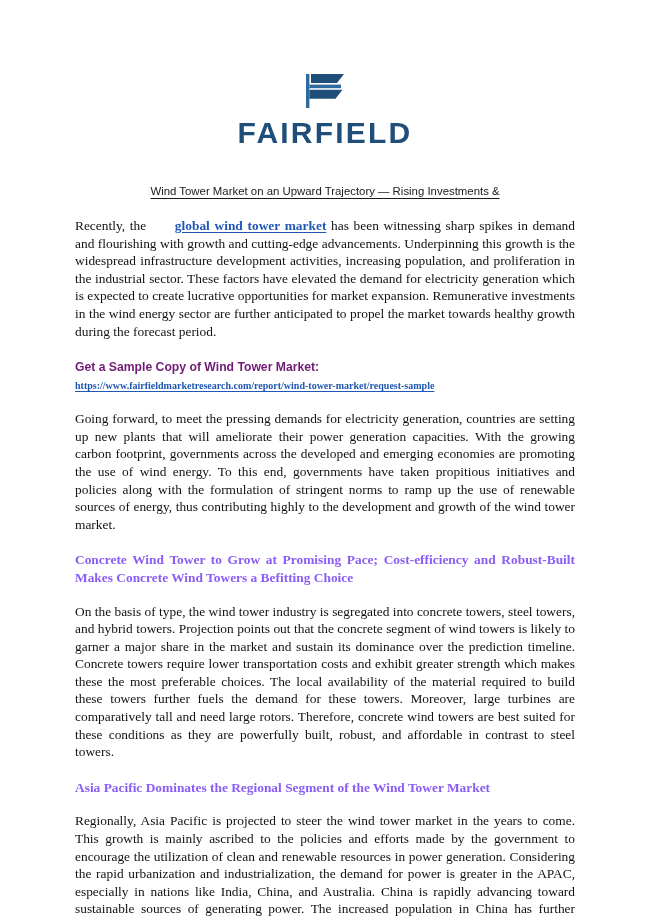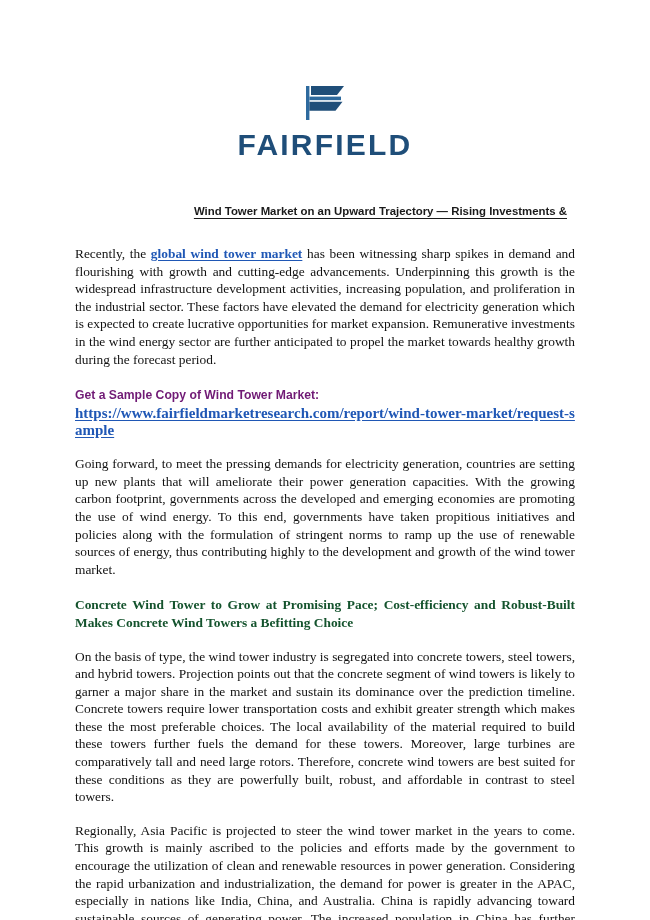--- a/index.html
+++ b/index.html
@@ -14,21 +14,21 @@
     overflow: hidden;
     font-family: "Liberation Serif", "DejaVu Serif", serif;
     color: #1a1a1a;
     -webkit-font-smoothing: antialiased;
   }
 
   .page {
     width: 650px;
     height: 672px;
     box-sizing: border-box;
-    padding: 12px 75px;
+    padding: 0 75px;
     position: relative;
     background: #ffffff;
   }
 
   
   .logo-block {
     padding-top: 62px;
     display: flex;
     flex-direction: column;
     align-items: center;
@@ -43,26 +43,26 @@
     font-family: "Liberation Sans", "DejaVu Sans", sans-serif;
     font-size: 30px;
     font-weight: 700;
     letter-spacing: 2.2px;
     color: #1F4E79;
     line-height: 1;
   }
 
   
   .doc-title {
-    margin: 8px;
+    margin: 0;
     padding-top: 34px;
-    text-align: right;
+    text-align: center;
     font-family: "Liberation Sans", "DejaVu Sans", sans-serif;
     font-size: 11.4px;
-    font-weight: 700;
+    font-weight: 400;
     line-height: 19px;
     color: #1a1a1a;
   }
   .doc-title .tline {
     display: block;
   }
   .doc-title .tline > span {
     text-decoration: underline;
     text-underline-offset: 2.5px;
   }
@@ -81,55 +81,56 @@
   
   h2.section {
     margin: 0;
     padding-top: 18px;
     font-family: "Liberation Serif", "DejaVu Serif", serif;
     font-size: 13.4px;
     font-weight: 700;
     line-height: 17.6px;
     text-align: justify;
     text-justify: inter-word;
-    color: #14532d;
+    color: #8b5cf6;
   }
   h2.section.nojustify {
     text-align: left;
   }
 
   
   .cta-block {
     padding-top: 19px;
   }
   .cta-label {
     font-family: "Liberation Sans", "DejaVu Sans", sans-serif;
     font-size: 12.2px;
     font-weight: 700;
     line-height: 17px;
     color: #701a75;
   }
   .cta-link {
     display: block;
     margin-top: 1px;
     font-family: "Liberation Serif", "DejaVu Serif", serif;
-    font-size: 15px;
+    font-size: 10px;
     font-weight: 700;
     line-height: 17px;
     color: #1F57B5;
     text-decoration: underline;
     text-underline-offset: 2px;
     word-break: break-all;
   }
 
   a.inline-link {
     color: #1F57B5;
     font-weight: 700;
     text-decoration: underline;
     text-underline-offset: 2px;
+    margin-left: 24px;
   }
 </style>
 </head>
 <body>
 
 <div class="page">
 
   <header class="logo-block">
     <span class="logo-mark-wrap">
       <svg class="logo-mark" viewBox="0 0 56 50" xmlns="http://www.w3.org/2000/svg" aria-hidden="true">
@@ -155,15 +156,16 @@
   <div class="cta-block">
     <div class="cta-label">Get a Sample Copy of Wind Tower Market:</div>
     <a class="cta-link" href="#">https://www.fairfieldmarketresearch.com/report/wind-tower-market/request-sample</a>
   </div>
 
   <p class="body">Going forward, to meet the pressing demands for electricity generation, countries are setting up new plants that will ameliorate their power generation capacities. With the growing carbon footprint, governments across the developed and emerging economies are promoting the use of wind energy. To this end, governments have taken propitious initiatives and policies along with the formulation of stringent norms to ramp up the use of renewable sources of energy, thus contributing highly to the development and growth of the wind tower market.</p>
 
   <h2 class="section">Concrete Wind Tower to Grow at Promising Pace; Cost-efficiency and Robust-Built Makes Concrete Wind Towers a Befitting Choice</h2>
   <p class="body">On the basis of type, the wind tower industry is segregated into concrete towers, steel towers, and hybrid towers. Projection points out that the concrete segment of wind towers is likely to garner a major share in the market and sustain its dominance over the prediction timeline. Concrete towers require lower transportation costs and exhibit greater strength which makes these the most preferable choices. The local availability of the material required to build these towers further fuels the demand for these towers. Moreover, large turbines are comparatively tall and need large rotors. Therefore, concrete wind towers are best suited for these conditions as they are powerfully built, robust, and affordable in contrast to steel towers.</p>
 
+  <h2 class="section nojustify">Asia Pacific Dominates the Regional Segment of the Wind Tower Market</h2>
   <p class="body">Regionally, Asia Pacific is projected to steer the wind tower market in the years to come. This growth is mainly ascribed to the policies and efforts made by the government to encourage the utilization of clean and renewable resources in power generation. Considering the rapid urbanization and industrialization, the demand for power is greater in the APAC, especially in nations like India, China, and Australia. China is rapidly advancing toward sustainable sources of generating power. The increased population in China has further accelerated the movement toward renewable sources of energy. Apart from this, India reigns supreme with the availability</p>
 
 </div>
 
 </body></html>

